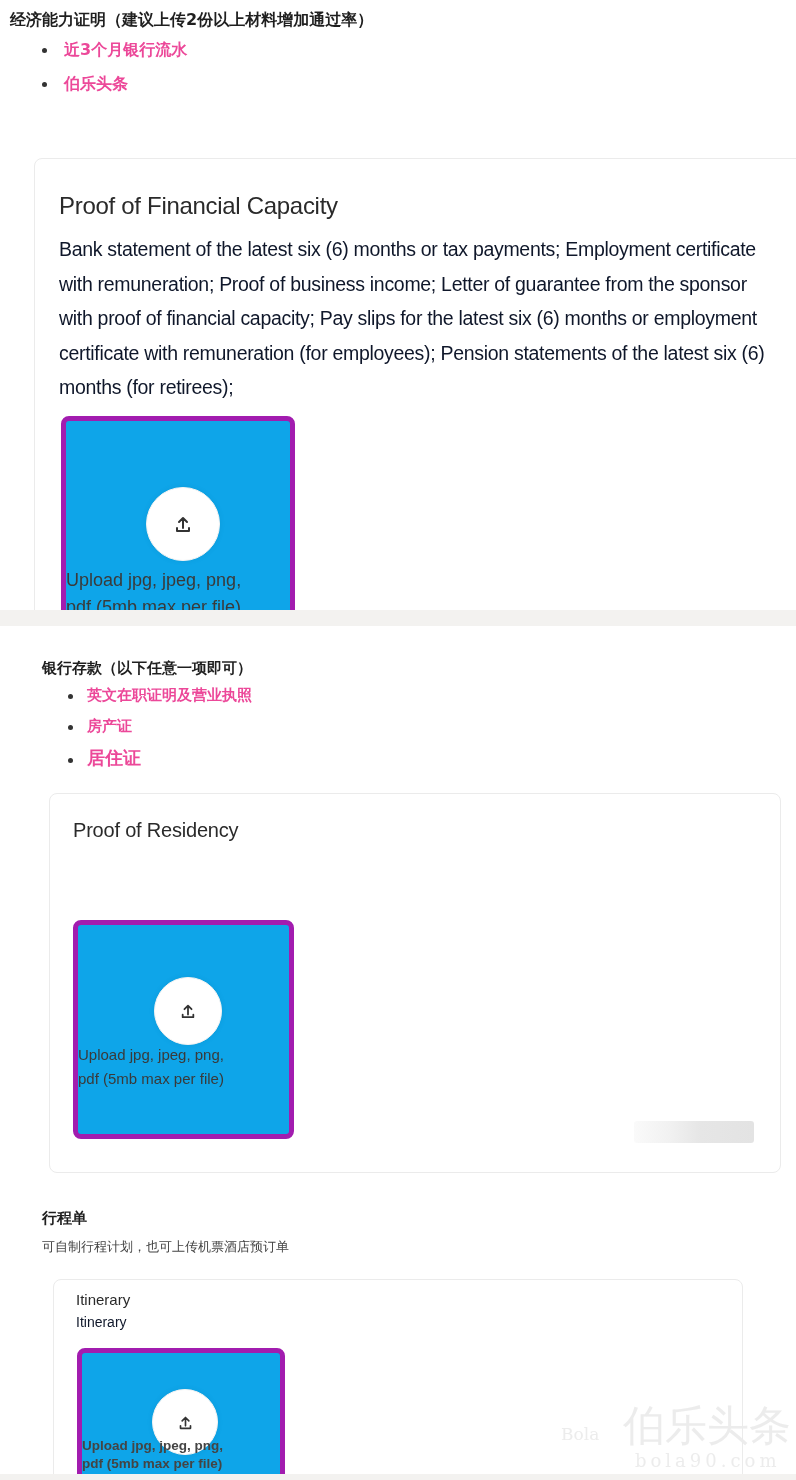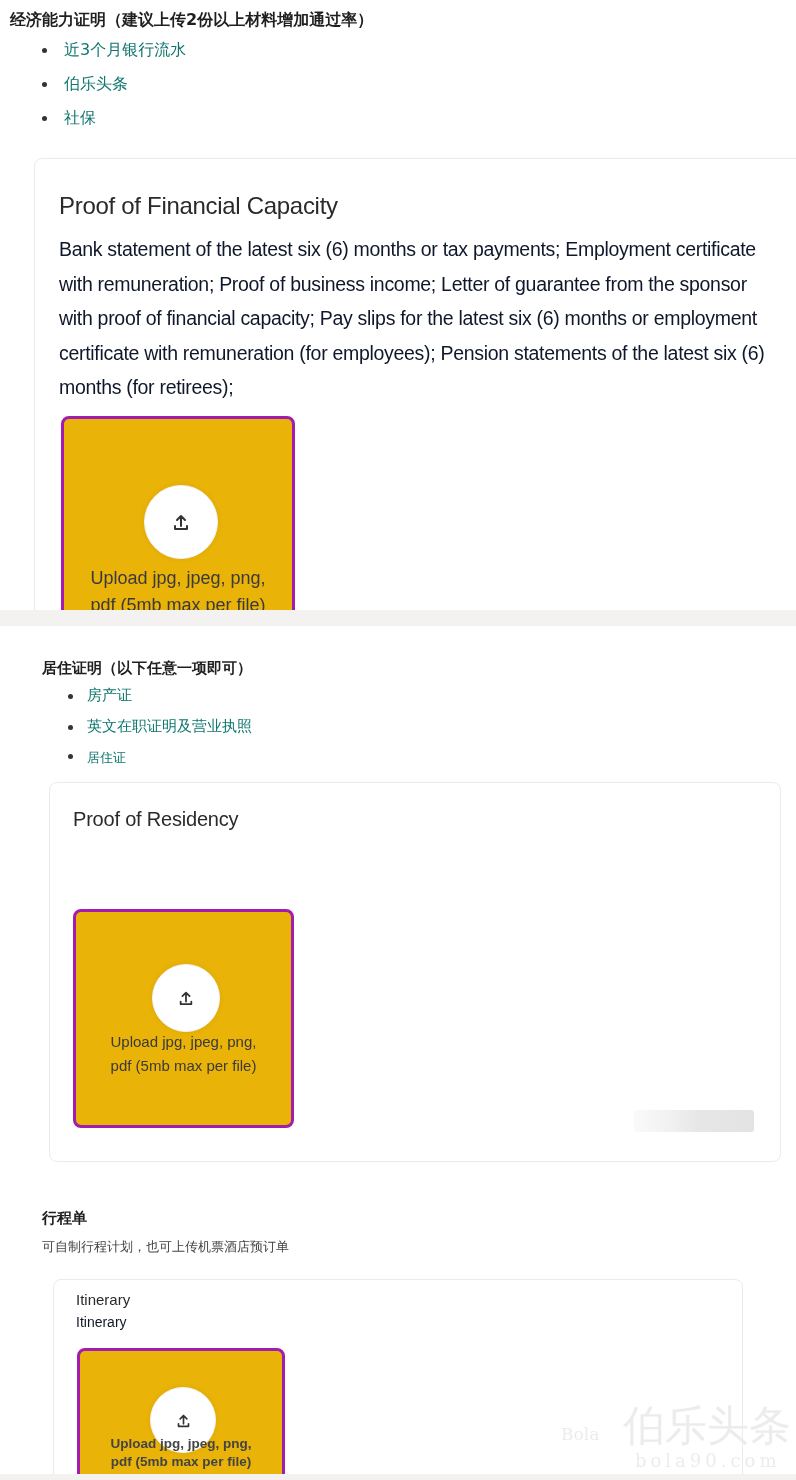--- a/index.html
+++ b/index.html
@@ -5,45 +5,44 @@
     * { box-sizing: border-box; margin: 0; padding: 0; }
     html, body { width: 796px; height: 1480px; background: #ffffff; overflow: hidden; }
     body { position: relative; font-family: "DejaVu Sans", sans-serif; color: #333; }
 
     .panel { position: absolute; left: 0; width: 796px; background: #ffffff; overflow: hidden; }
     .divider { position: absolute; left: 0; width: 796px; background: #f3f2f0; }
 
     .sec-title { position: absolute; font-weight: bold; color: #1f1f1f; white-space: nowrap; }
     .sec-sub { position: absolute; color: #444; white-space: nowrap; }
     .bullets { position: absolute; list-style: none; }
-    .bullets li { position: relative; color: #0f766e; white-space: nowrap; }
+    .bullets li { position: relative; color: #ec4899; white-space: nowrap; font-weight: bold; }
     .bullets li::before { content: ""; position: absolute; width: 5px; height: 5px; border-radius: 50%; background: #333; }
 
     .card { position: absolute; background: #fff; border: 1px solid #ebebeb; border-radius: 8px; }
     .card-title { position: absolute; font-family: "Liberation Sans", sans-serif; color: #2a2a2a; white-space: nowrap; }
     .card-desc { position: absolute; font-family: "Liberation Sans", sans-serif; color: #0f172a; }
 
-    .upload { position: absolute; background: #eab308; border: 3px solid #a21caf; border-radius: 8px; text-align: center; cursor: pointer; }
+    .upload { position: absolute; background: #0ea5e9; border: 5px solid #a21caf; border-radius: 8px; text-align: left; cursor: pointer; }
     .upload-circle { position: absolute; border-radius: 50%; background: #fff; box-shadow: 0 0 6px rgba(0,0,0,0.06); border: 1px solid #f3f3f3; display: flex; align-items: center; justify-content: center; }
     .upload-text { position: absolute; left: 0; right: 0; font-family: "Liberation Sans", sans-serif; color: #3a3a3a; }
 
     .blur-bar { position: absolute; border-radius: 3px; background: linear-gradient(90deg, #fafafa 0%, #f1f1f1 30%, #e6e6e6 55%, #e3e3e3 100%); }
 
     .watermark { position: absolute; color: rgba(235,235,235,0.95); font-family: "DejaVu Serif", serif; white-space: nowrap; }
   </style>
 <style>.bullets li::before{left:2px; top:calc(0.65em - 2px);}</style></head>
 <body>
 
 <div class="panel" style="top:0; height:610px;">
   <div class="sec-title" style="left:10px; top:10px; font-size:16px;">经济能力证明（建议上传2份以上材料增加通过率）</div>
 
   <ul class="bullets" style="left:40px; top:40px;">
     <li style="font-size: 16px; height: 34px; padding-left: 24px; line-height: 20.8px;">近3个月银行流水</li>
     <li style="font-size: 16px; height: 34px; padding-left: 24px; line-height: 20.8px;">伯乐头条</li>
-    <li style="font-size: 16px; height: 34px; padding-left: 24px; line-height: 20.8px;">社保</li>
   </ul>
 
   <div class="card" style="left:34px; top:158px; width:800px; height:500px;">
     <div class="card-title" style="left:24px; top:33px; font-size:24px; letter-spacing:-0.3px;">Proof of Financial Capacity</div>
     <div class="card-desc" style="left:24px; top:73px; width:726px; font-size:19.5px; line-height:34.5px; letter-spacing:-0.3px;">Bank statement of the latest six (6) months or tax payments; Employment certificate with remuneration; Proof of business income; Letter of guarantee from the sponsor with proof of financial capacity; Pay slips for the latest six (6) months or employment certificate with remuneration (for employees); Pension statements of the latest six (6) months (for retirees);</div>
 
     <div class="upload" style="left:26px; top:257px; width:234px; height:300px;">
       <div class="upload-circle" style="left:80px; top:66px; width:74px; height:74px;">
         <svg width="18" height="18" viewBox="0 0 18 18">
           <path d="M9 13 V3 M5 7 L9 3 L13 7" stroke="#333" stroke-width="2" fill="none" stroke-linecap="round" stroke-linejoin="round"></path>
@@ -52,29 +51,29 @@
       </div>
       <div class="upload-text" style="top:149px; font-size:18px;">Upload jpg, jpeg, png,</div>
       <div class="upload-text" style="top:176px; font-size:18px;">pdf (5mb max per file)</div>
     </div>
   </div>
 </div>
 
 <div class="divider" style="top:610px; height:16px;"></div>
 
 <div class="panel" style="top:626px; height:560px;">
-  <div class="sec-title" style="left:42px; top:33px; font-size:15px;">居住证明（以下任意一项即可）</div>
+  <div class="sec-title" style="left:42px; top:33px; font-size:15px;">银行存款（以下任意一项即可）</div>
 
   <ul class="bullets" style="left:66px; top:60px;">
+    <li style="font-size: 15px; height: 31px; padding-left: 21px; line-height: 19.5px;">英文在职证明及营业执照</li>
     <li style="font-size: 15px; height: 31px; padding-left: 21px; line-height: 19.5px;">房产证</li>
-    <li style="font-size: 15px; height: 31px; padding-left: 21px; line-height: 19.5px;">英文在职证明及营业执照</li>
-    <li style="font-size: 13px; height: 31px; padding-left: 21px; line-height: 19.5px;">居住证</li>
+    <li style="font-size: 18px; height: 31px; padding-left: 21px; line-height: 19.5px;">居住证</li>
   </ul>
 
-  <div class="card" style="left:49px; top:156px; width:732px; height:380px;">
+  <div class="card" style="left:49px; top:167px; width:732px; height:380px;">
     <div class="card-title" style="left:23px; top:25px; font-size:20px; letter-spacing:-0.2px;">Proof of Residency</div>
 
     <div class="upload" style="left:23px; top:126px; width:221px; height:219px;">
       <div class="upload-circle" style="left:76px; top:52px; width:68px; height:68px;">
         <svg width="16" height="16" viewBox="0 0 18 18">
           <path d="M9 13 V3 M5 7 L9 3 L13 7" stroke="#333" stroke-width="2" fill="none" stroke-linecap="round" stroke-linejoin="round"></path>
           <path d="M3 13 V16 H15 V13" stroke="#333" stroke-width="2" fill="none" stroke-linecap="round" stroke-linejoin="round"></path>
         </svg>
       </div>
       <div class="upload-text" style="top:121px; font-size:15px;">Upload jpg, jpeg, png,</div>

